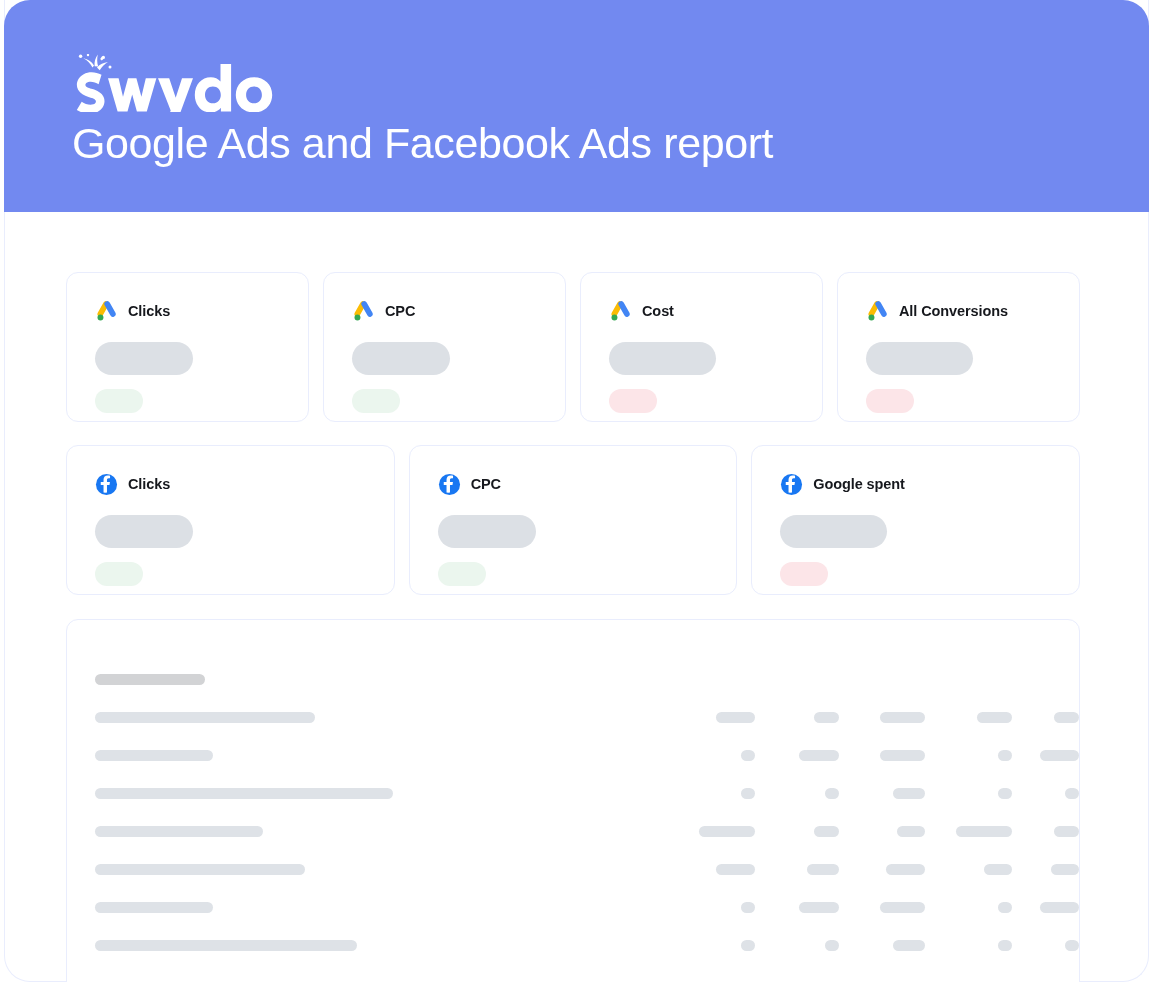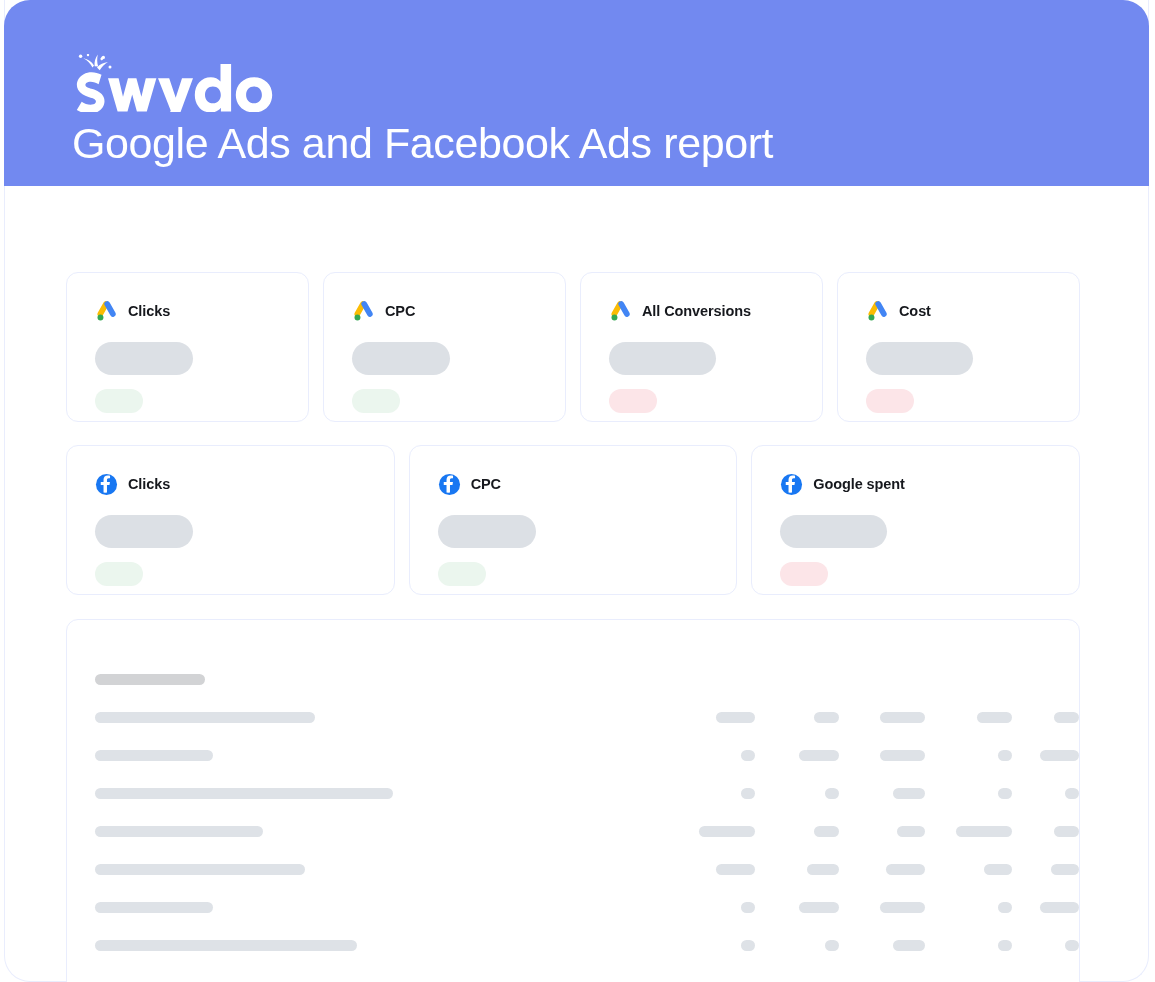--- a/index.html
+++ b/index.html
@@ -36,21 +36,21 @@
     box-sizing: border-box;
     overflow: hidden;
   }
 
   
   .report-header {
     position: absolute;
     left: 4px;
     top: 0;
     width: 1145px;
-    height: 186px;
+    height: 212px;
     background: #7289F0;
     border-radius: 26px 26px 0 0;
     box-sizing: border-box;
   }
 
   .brand-logo {
     position: absolute;
     left: 66px;
     top: 54px;
     width: 220px;
@@ -275,36 +275,36 @@
 
       <div class="kpi-card">
         <div class="kpi-head">
           <span class="kpi-icon">
             <svg width="23" height="23" viewBox="0 0 24 24" xmlns="http://www.w3.org/2000/svg" aria-hidden="true">
               <path d="M8.9 2.6 L3.0 13.0 a3.0 3.0 0 0 0 1.1 4.1 a3.0 3.0 0 0 0 4.1-1.1 L14.1 5.6 a3.0 3.0 0 0 0-1.1-4.1 a3.0 3.0 0 0 0-4.1 1.1 Z" fill="#FBBC04"></path>
               <path d="M10.1 5.6 L16.0 16.0 a3.0 3.0 0 0 0 4.1 1.1 a3.0 3.0 0 0 0 1.1-4.1 L15.3 2.6 a3.0 3.0 0 0 0-4.1-1.1 a3.0 3.0 0 0 0-1.1 4.1 Z" fill="#4285F4"></path>
               <circle cx="5.7" cy="18.3" r="3.1" fill="#34A853"></circle>
             </svg>
           </span>
-          <span class="kpi-label">All Conversions</span>
+          <span class="kpi-label">Cost</span>
         </div>
         <div class="kpi-value-skeleton" style="width:107px"></div>
         <div class="kpi-delta-skeleton delta-down" style="width:48px"></div>
       </div>
 
       <div class="kpi-card">
         <div class="kpi-head">
           <span class="kpi-icon">
             <svg width="23" height="23" viewBox="0 0 24 24" xmlns="http://www.w3.org/2000/svg" aria-hidden="true">
               <path d="M8.9 2.6 L3.0 13.0 a3.0 3.0 0 0 0 1.1 4.1 a3.0 3.0 0 0 0 4.1-1.1 L14.1 5.6 a3.0 3.0 0 0 0-1.1-4.1 a3.0 3.0 0 0 0-4.1 1.1 Z" fill="#FBBC04"></path>
               <path d="M10.1 5.6 L16.0 16.0 a3.0 3.0 0 0 0 4.1 1.1 a3.0 3.0 0 0 0 1.1-4.1 L15.3 2.6 a3.0 3.0 0 0 0-4.1-1.1 a3.0 3.0 0 0 0-1.1 4.1 Z" fill="#4285F4"></path>
               <circle cx="5.7" cy="18.3" r="3.1" fill="#34A853"></circle>
             </svg>
           </span>
-          <span class="kpi-label">Cost</span>
+          <span class="kpi-label">All Conversions</span>
         </div>
         <div class="kpi-value-skeleton" style="width:107px"></div>
         <div class="kpi-delta-skeleton delta-down" style="width:48px"></div>
       </div>
     </div>
 
     <div class="kpi-row row-facebook">
 
       <div class="kpi-card">
         <div class="kpi-head">

